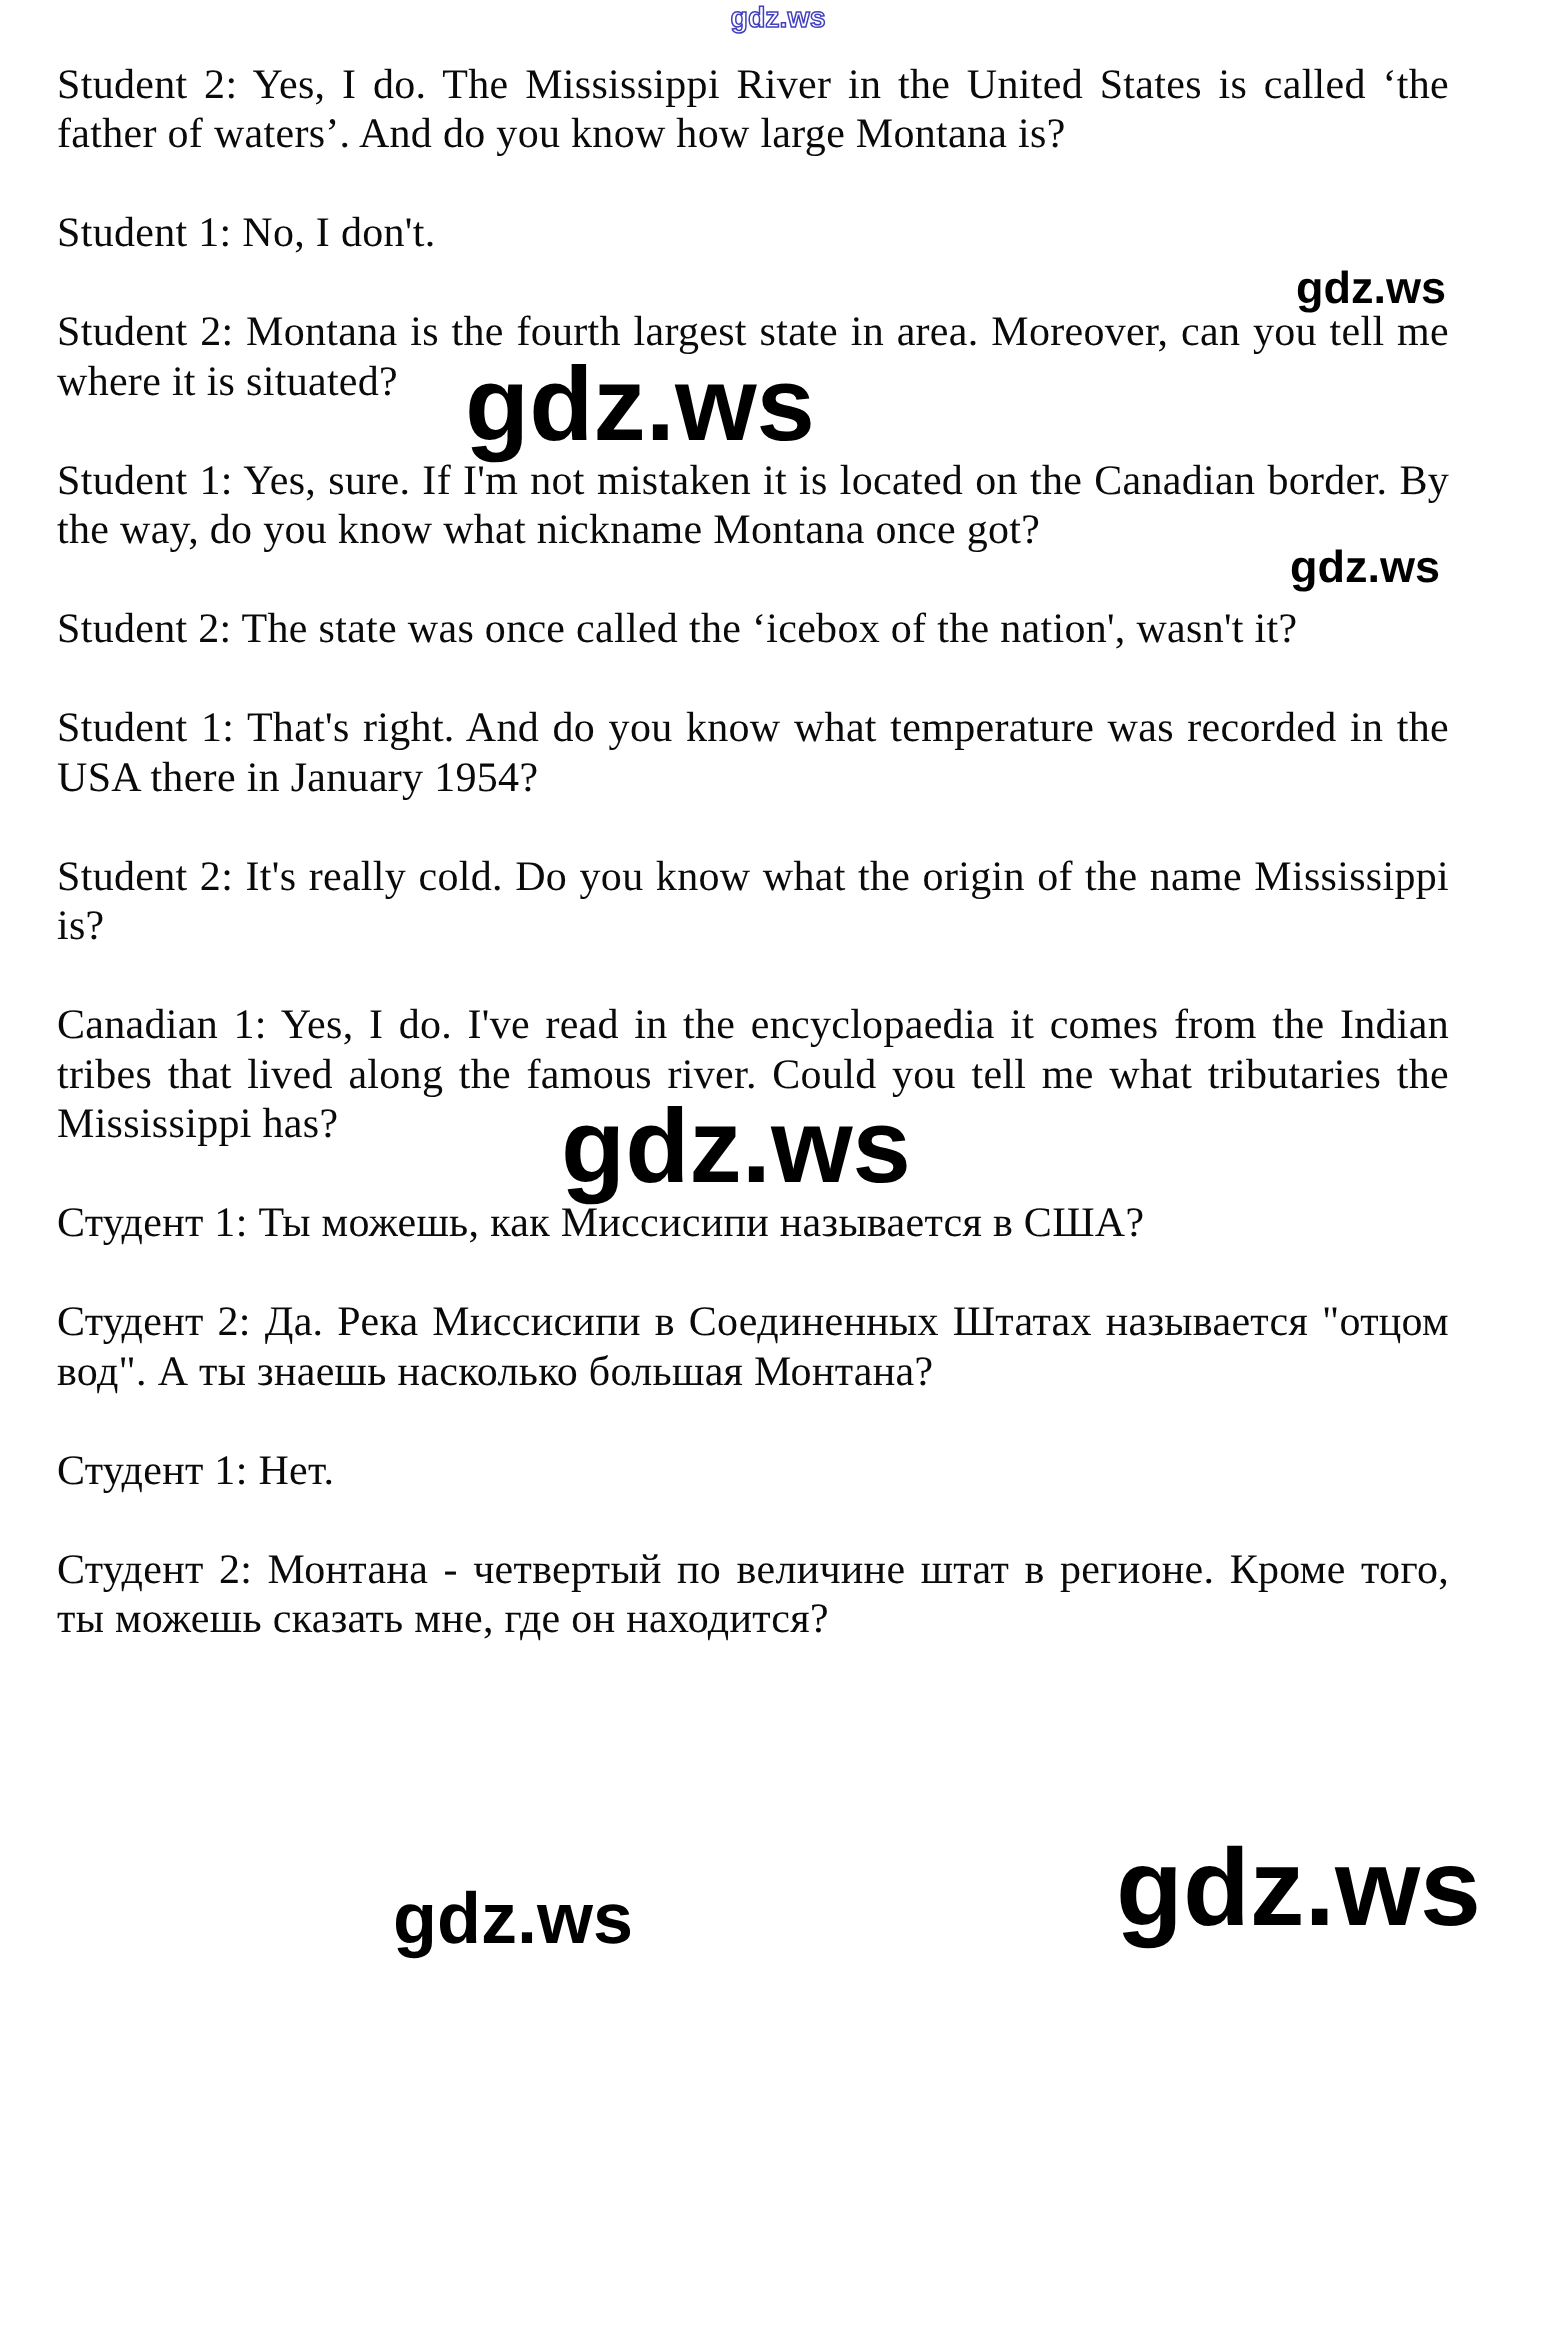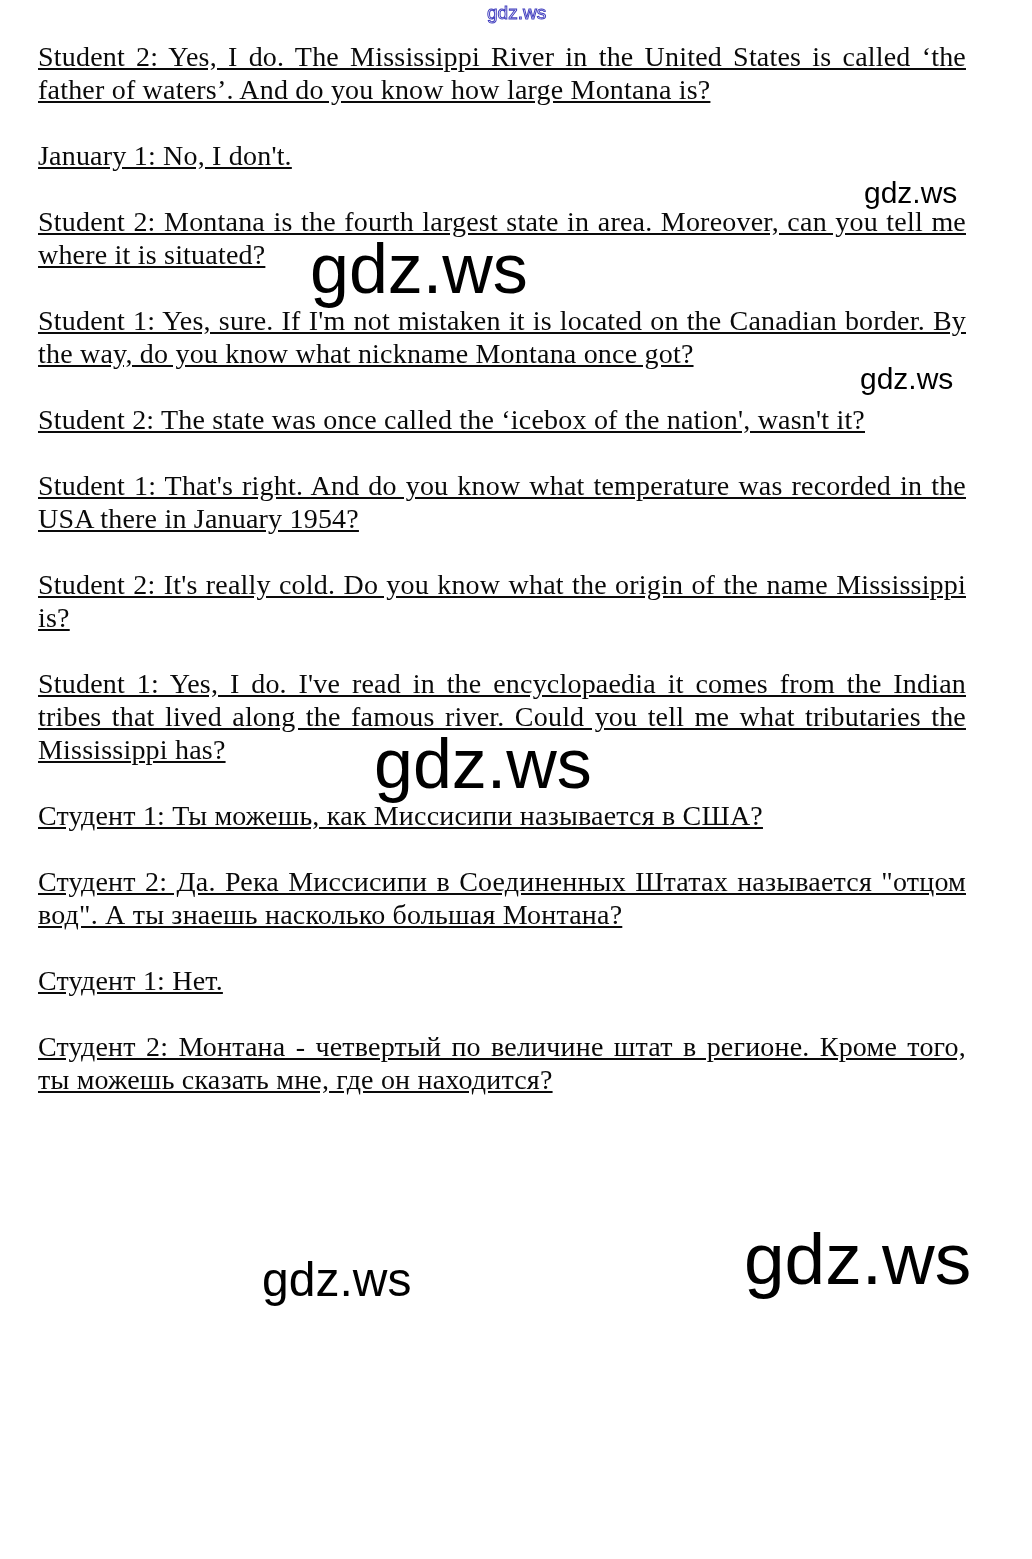--- a/index.html
+++ b/index.html
@@ -12,33 +12,32 @@
     font-family: "Liberation Serif", serif;
     color: #0a0a0a;
     margin: 0 auto;
   }
   .content {
     position: absolute;
     left: 38px;
     top: 0;
     width: 928px;
     padding-top: 40px;
-    text-decoration: underline;
   }
   .content p {
     margin: 0 0 33px 0;
     font-size: 28px;
     line-height: 33px;
     text-align: justify;
     letter-spacing: 0.2px;
   }
   .wm {
     position: absolute;
     font-family: "Liberation Sans", sans-serif;
-    font-weight: 400;
+    font-weight: 700;
     color: #000000;
     white-space: nowrap;
     line-height: 1;
     z-index: 5;
   }
   .wm-top-blue {
     left: 487px; top: 3px;
     font-size: 19px;
     color: #4340bf;
     -webkit-text-fill-color: transparent;
@@ -59,26 +58,26 @@
   <span class="wm wm-top-blue">gdz.ws</span>
   <span class="wm wm-right-1">gdz.ws</span>
   <span class="wm wm-big-1">gdz.ws</span>
   <span class="wm wm-right-2">gdz.ws</span>
   <span class="wm wm-big-2">gdz.ws</span>
   <span class="wm wm-big-3">gdz.ws</span>
   <span class="wm wm-mid-1">gdz.ws</span>
 
   <div class="content">
     <p>Student 2: Yes, I do. The Mississippi River in the United States is called ‘the father of waters’. And do you know how large Montana is?</p>
-    <p>January 1: No, I don't.</p>
+    <p>Student 1: No, I don't.</p>
     <p>Student 2: Montana is the fourth largest state in area. Moreover, can you tell me where it is situated?</p>
     <p>Student 1: Yes, sure. If I'm not mistaken it is located on the Canadian border. By the way, do you know what nickname Montana once got?</p>
     <p>Student 2: The state was once called the ‘icebox of the nation', wasn't it?</p>
     <p>Student 1: That's right. And do you know what temperature was recorded in the USA there in January 1954?</p>
     <p>Student 2: It's really cold. Do you know what the origin of the name Mississippi is?</p>
-    <p>Student 1: Yes, I do. I've read in the encyclopaedia it comes from the Indian tribes that lived along the famous river. Could you tell me what tributaries the Mississippi has?</p>
+    <p>Canadian 1: Yes, I do. I've read in the encyclopaedia it comes from the Indian tribes that lived along the famous river. Could you tell me what tributaries the Mississippi has?</p>
     <p>Студент 1: Ты можешь, как Миссисипи называется в США?</p>
     <p>Студент 2: Да. Река Миссисипи в Соединенных Штатах называется "отцом вод". А ты знаешь насколько большая Монтана?</p>
     <p>Студент 1: Нет.</p>
     <p>Студент 2: Монтана - четвертый по величине штат в регионе. Кроме того, ты можешь сказать мне, где он находится?</p>
   </div>
 
 </div>
 
 </body></html>

